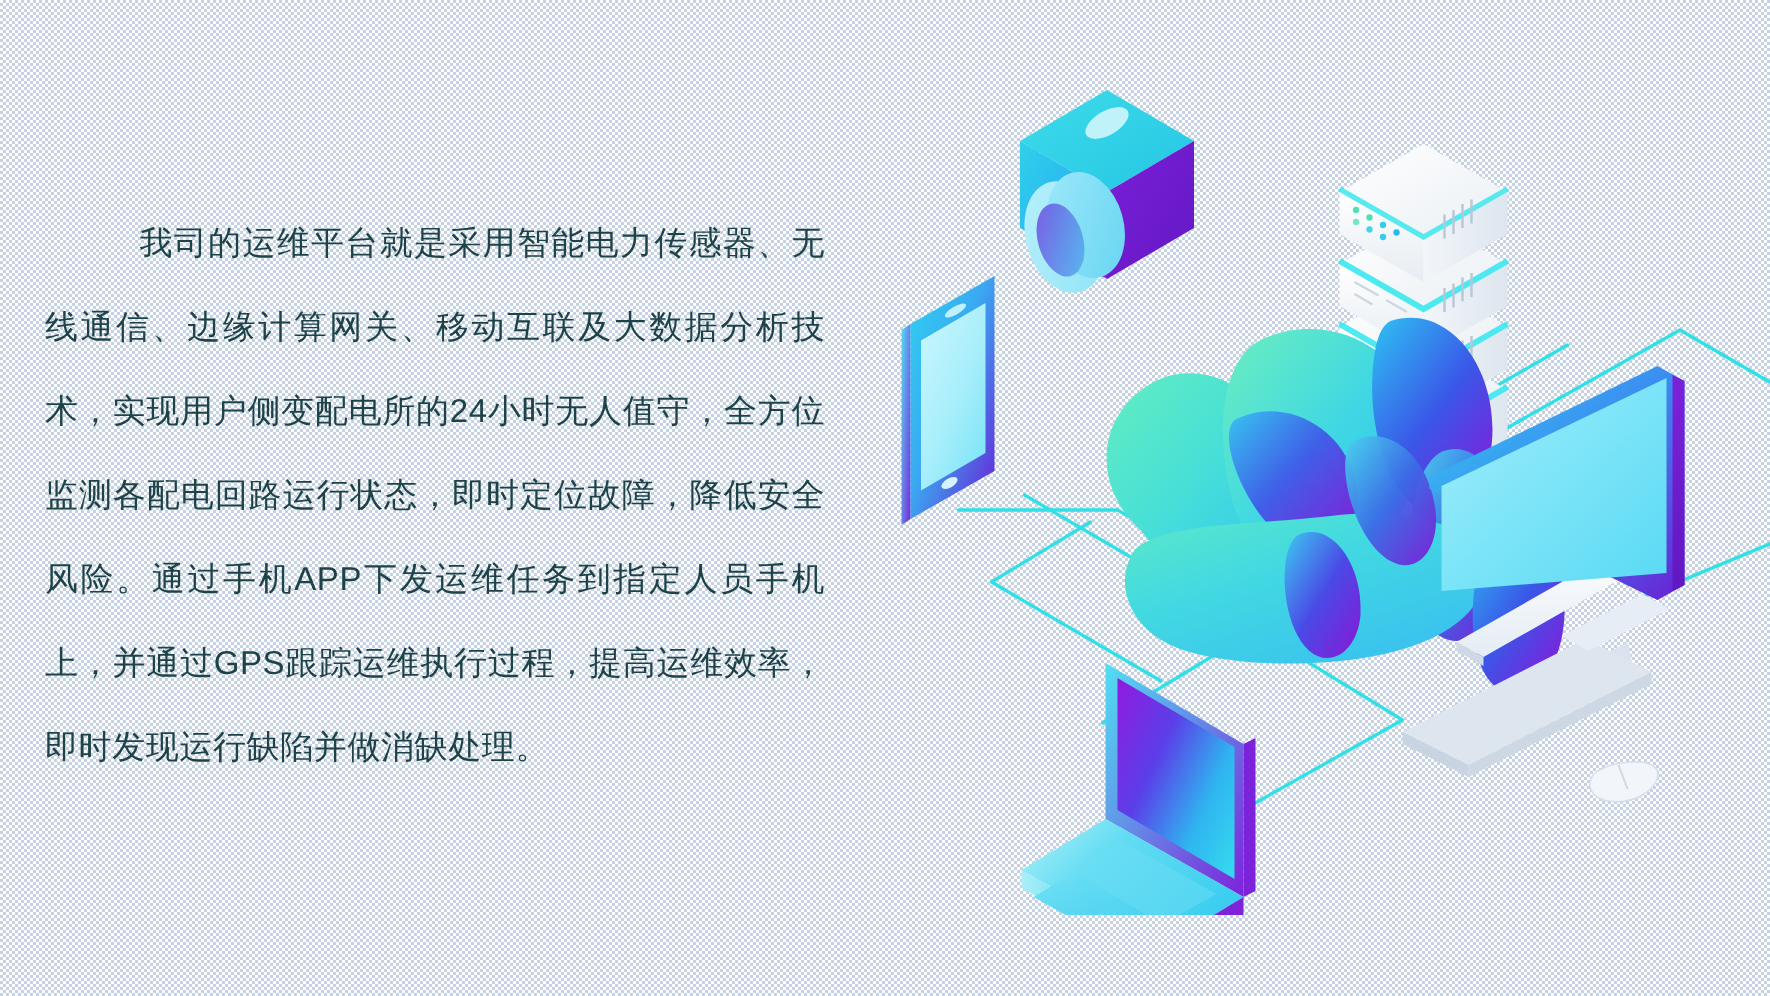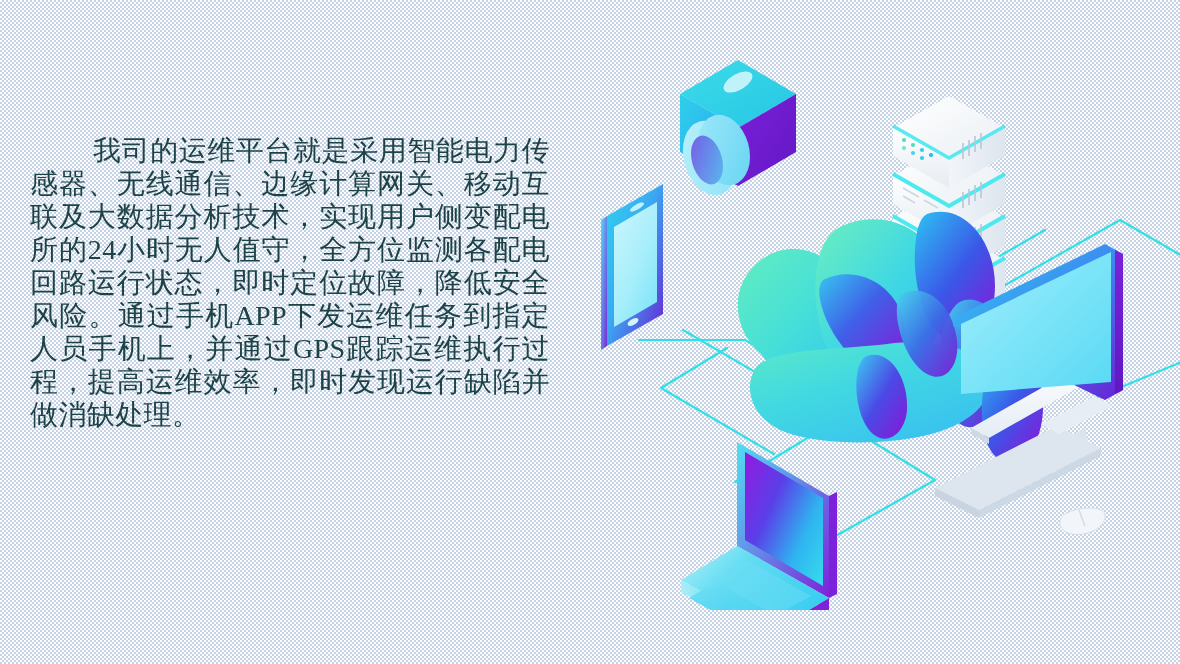--- a/index.html
+++ b/index.html
@@ -27,28 +27,28 @@
   
   #text-panel {
     position: absolute;
     left: 30px;
     top: 134px;
     width: 520px;
   }
   #body-paragraph {
     margin: 0;
     color: #1d4348;
-    font-size: 28px;
-    line-height: 33px;
+    font-size: 22px;
+    line-height: 56px;
     letter-spacing: 0.4px;
     text-indent: 63px;
     text-align: justify;
     text-justify: inter-character;
     white-space: pre-wrap;
-    font-family: Liberation Serif, serif;
+    font-family: Liberation Sans, sans-serif;
     font-weight: 400;
   }
 
   
   #illustration {
     position: absolute;
     left: 575px;
     top: 30px;
     width: 605px;
     height: 580px;

